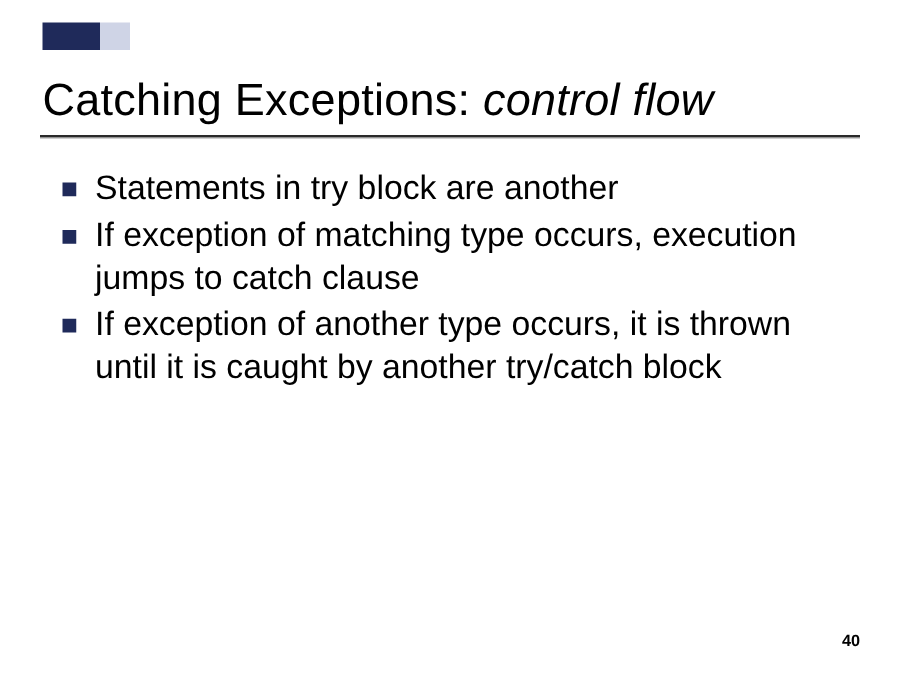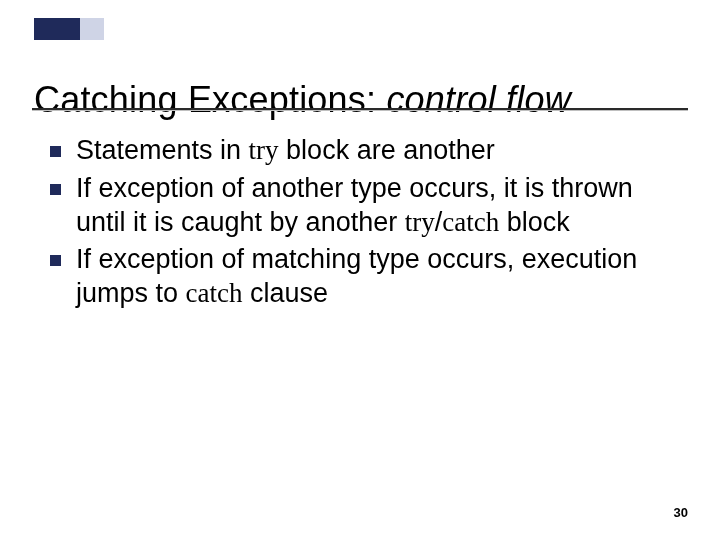--- a/index.html
+++ b/index.html
@@ -37,21 +37,20 @@
     height: 100%;
   }
   .title {
     position: absolute;
     top: 59px;
     left: 34px;
     right: 34px;
     font-size: 36px;
     font-weight: 400;
     letter-spacing: 0.2px;
-    margin-top: 20px;
   }
   .title .italic {
     font-style: italic;
   }
   .rule {
     position: absolute;
     top: 108px;
     left: 32px;
     right: 32px;
     height: 0;
@@ -74,21 +73,21 @@
   .item::before {
     content: "";
     position: absolute;
     left: 0;
     top: 12px;
     width: 11px;
     height: 11px;
     background: #1f2a5a;
   }
   code.kw {
-    font-family: Liberation Serif, serif;
+    font-family: Liberation Sans, sans-serif;
     font-size: 27px;
   }
   .pagenum {
     position: absolute;
     bottom: 20px;
     right: 32px;
     font-size: 13px;
     font-weight: bold;
   }
 </style>
@@ -109,24 +108,24 @@
   <div class="rule"></div>
 
   <div class="body">
 
     <div class="item">
       <span>Statements in </span><code class="kw">try</code><span> block are another</span>
     </div>
 
 
     <div class="item">
-      <span>If exception of another type occurs, it is thrown until it is caught by another </span><code class="kw">try</code><span>/</span><code class="kw">catch</code><span> block</span>
+      <span>If exception of matching type occurs, execution  jumps to </span><code class="kw">catch</code><span> clause</span>
     </div>
 
     <div class="item">
-      <span>If exception of matching type occurs, execution  jumps to </span><code class="kw">catch</code><span> clause</span>
+      <span>If exception of another type occurs, it is thrown until it is caught by another </span><code class="kw">try</code><span>/</span><code class="kw">catch</code><span> block</span>
     </div>
 
   </div>
 
-  <div class="pagenum">30</div>
+  <div class="pagenum">40</div>
 
 </div>
 
 </body></html>

